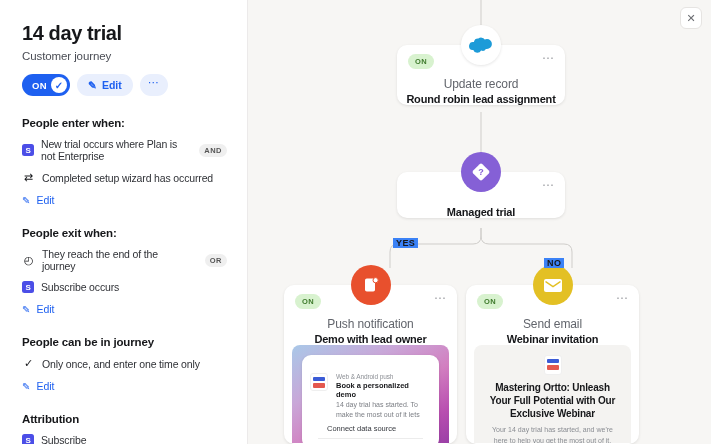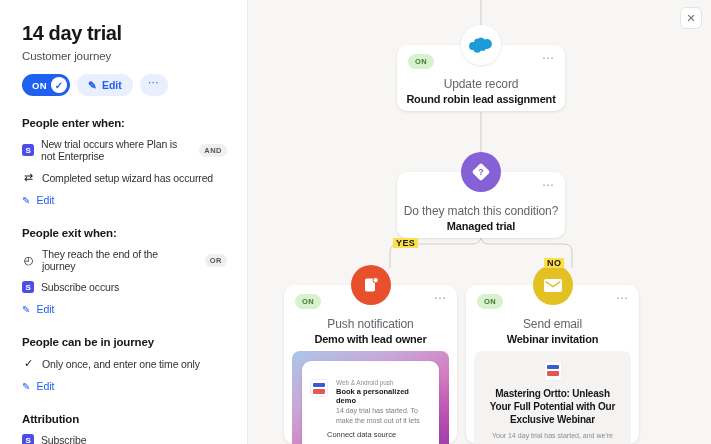--- a/index.html
+++ b/index.html
@@ -122,26 +122,26 @@
   }
   .icon-white { background: #ffffff; box-shadow: 0 1px 3px rgba(0,0,0,.10); }
   .icon-purple { background: #8560d6; }
   .icon-red { background: #e8502d; }
   .icon-yellow { background: #e3c024; }
   .node-sub {
     text-align: center; font-size: 12px; color: #62656c; letter-spacing: -0.1px;
   }
   .node-name {
     text-align: center; font-size: 11px; font-weight: bold; color: #16171a;
-    letter-spacing: -0.2px; margin-top: 2px; padding-bottom: 6px;
+    letter-spacing: -0.2px; margin-top: 2px; padding-bottom: 0;
   }
   .branch-label {
     position: absolute; font-size: 9px; font-weight: bold;
     color: #16171a; letter-spacing: 0.4px; z-index: 6;
-    background: #fde047; padding: 0 3px;
+    background: #3b82f6; padding: 0 3px;
   }
 
   
   .push-preview {
     margin: 0 8px 0; border-radius: 8px 8px 0 0; overflow: hidden;
     height: 98px; position: relative;
     background: linear-gradient(150deg,#a9c8e8 0%,#c9a7d8 32%,#d27fc0 58%,#b84fb0 82%,#9a3fa6 100%);
   }
   .push-card {
     position: absolute; left: 10px; right: 10px; top: 10px;
@@ -296,21 +296,20 @@
     <div class="node" style="left:149px; top:172px; width:168px;">
       <div class="node-icon icon-purple">
         <svg width="20" height="20" viewBox="0 0 20 20">
           <rect x="3.5" y="3.5" width="13" height="13" rx="2" transform="rotate(45 10 10)" fill="#fff"></rect>
           <text x="10" y="13.4" font-size="9" font-weight="bold" fill="#8560d6" text-anchor="middle" font-family="Liberation Sans, sans-serif">?</text>
         </svg>
       </div>
       <div class="node-head">
         <span class="node-dots">⋯</span>
       </div>
-      <div class="node-sub">Do they match this condition?</div>
       <div class="node-name">Managed trial</div>
     </div>
 
     <div class="node" style="left:36px; top:285px; width:173px; height:159px;">
       <div class="node-icon icon-red">
         <svg width="18" height="18" viewBox="0 0 18 18">
           <rect x="3" y="2.5" width="10" height="13" rx="1.8" fill="#fff"></rect>
           <circle cx="13.6" cy="4.2" r="2.6" fill="#fff" stroke="#e8502d" stroke-width="1"></circle>
         </svg>
       </div>

